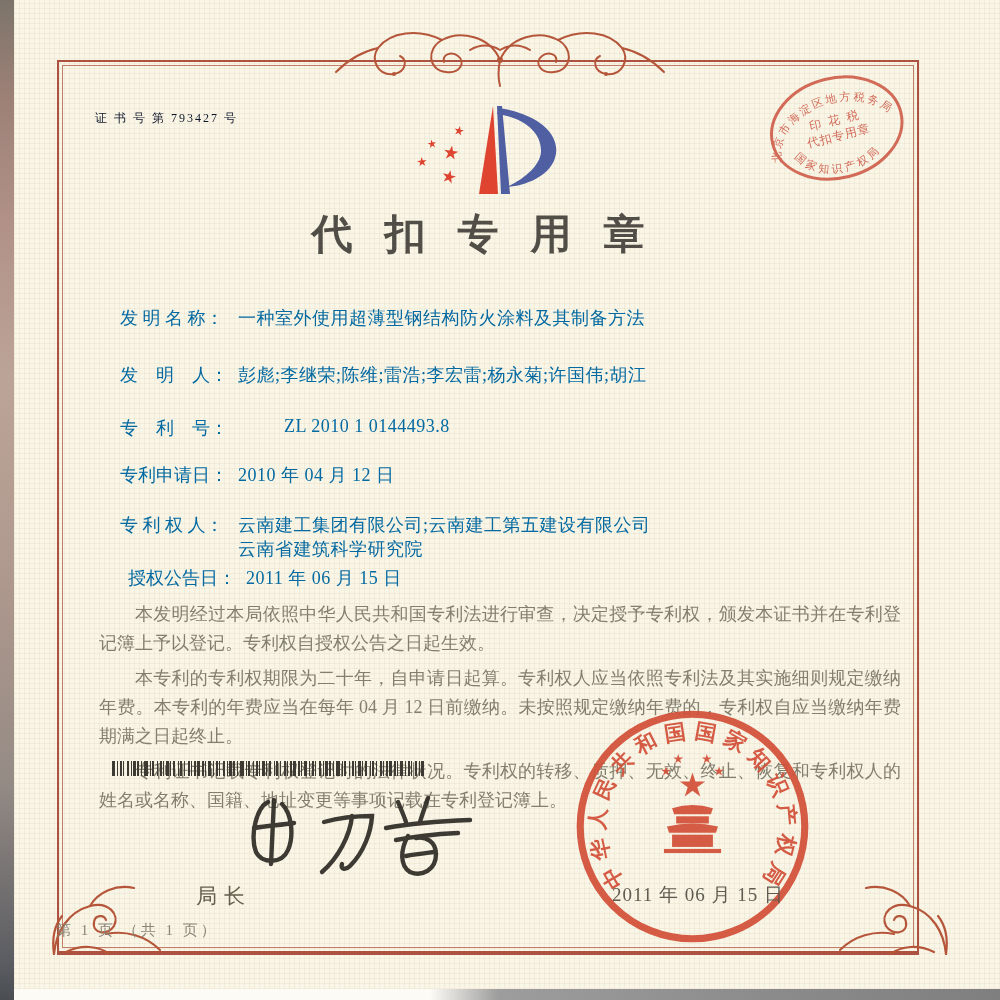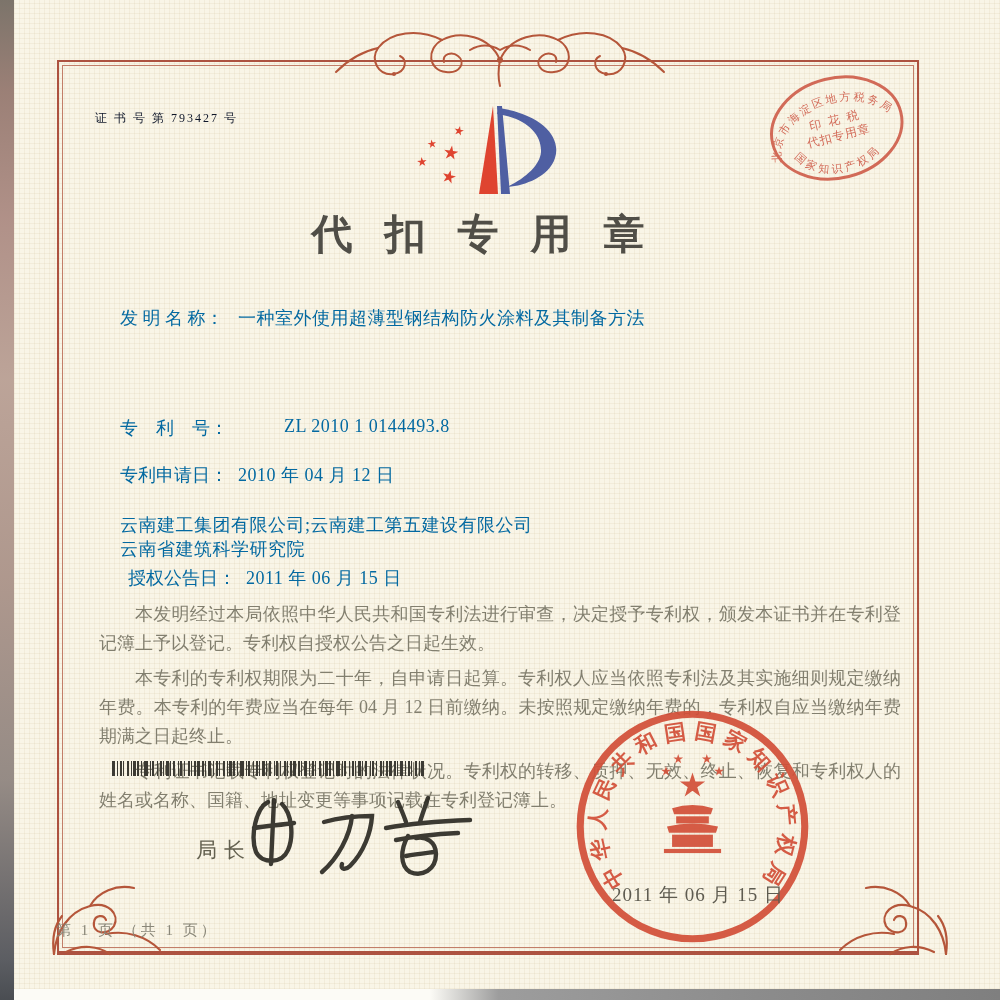--- a/index.html
+++ b/index.html
@@ -22,21 +22,21 @@
   .logo{position:absolute;left:402px;top:98px;}
   .title{position:absolute;left:57px;top:207px;width:858px;text-align:center;
          font-size:41px;font-weight:bold;color:#504e47;letter-spacing:32px;padding-left:16px;box-sizing:border-box;}
   .frow{position:absolute;display:flex;font-size:18px;color:#0369a1;}
   .frow .lab{flex:0 0 118px;white-space:pre;}
   .frow .val{letter-spacing:.5px;}
   .body-text{position:absolute;left:93px;top:594px;width:814px;font-size:18px;line-height:29px;
              color:#827f6f;text-align:justify;}
   .body-text p{margin:6px;text-indent:2em;}
   .barcode{position:absolute;left:112px;top:761px;}
-  .director{position:absolute;left:196px;top:836px;font-size:21px;letter-spacing:7px;color:#63604f;}
+  .director{position:absolute;left:196px;top:882px;font-size:21px;letter-spacing:7px;color:#63604f;}
   .signature{position:absolute;left:238px;top:778px;}
   .seal-big{position:absolute;left:570px;top:704px;opacity:.92;}
   .seal-date{position:absolute;left:598px;top:882px;width:200px;text-align:center;
              font-size:19px;color:#5e5b50;letter-spacing:1px;}
   .footer{position:absolute;left:56px;top:921px;width:858px;text-align:left;
           font-size:15px;letter-spacing:3px;color:#8a8779;}
   .tax-stamp{position:absolute;left:757px;top:64px;transform:rotate(-14deg);opacity:.85;}
   .orn-top{position:absolute;left:330px;top:20px;}
   .orn-bl{position:absolute;left:46px;top:874px;}
   .orn-br{position:absolute;left:834px;top:874px;transform:scaleX(-1);}
@@ -110,29 +110,34 @@
       <path d="M97,10 C138,16 160,38 153,60 C147,79 122,88 105,89 C124,80 138,67 139,54 C140,36 124,20 95,16 Z"></path>
     </g>
   </svg>
 
   <div class="title">代扣专用章</div>
 
   <div class="frow" style="left:120px;top:306px;">
     <span class="lab">发 明 名 称：</span>
     <span class="val">一种室外使用超薄型钢结构防火涂料及其制备方法</span>
   </div>
+  <div class="frow" style="left:120px;top:363px;">
+    <span class="lab">发　明　人：</span>
+    <span class="val">彭彪;李继荣;陈维;雷浩;李宏雷;杨永菊;许国伟;胡江</span>
+  </div>
   <div class="frow" style="left:120px;top:416px;gap:46px;">
     <span class="lab">专　利　号：</span>
     <span class="val">ZL 2010 1 0144493.8</span>
   </div>
   <div class="frow" style="left:120px;top:463px;">
     <span class="lab">专利申请日：</span>
     <span class="val">2010 年 04 月 12 日</span>
   </div>
   <div class="frow" style="left:120px;top:513px;">
+    <span class="lab">专 利 权 人：</span>
     <span class="val">
       <span>云南建工集团有限公司;云南建工第五建设有限公司</span><br>
       <span>云南省建筑科学研究院</span>
     </span>
   </div>
   <div class="frow" style="left:128px;top:566px;">
     <span class="lab">授权公告日：</span>
     <span class="val">2011 年 06 月 15 日</span>
   </div>
 

